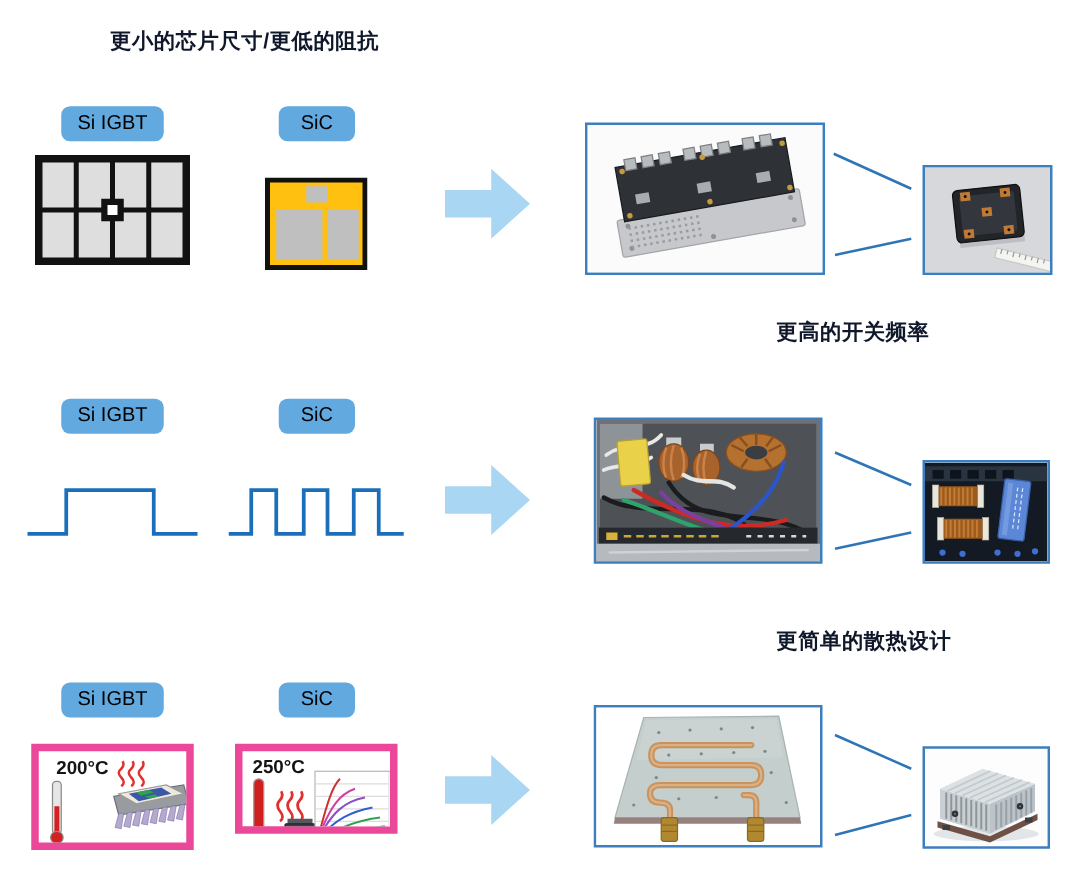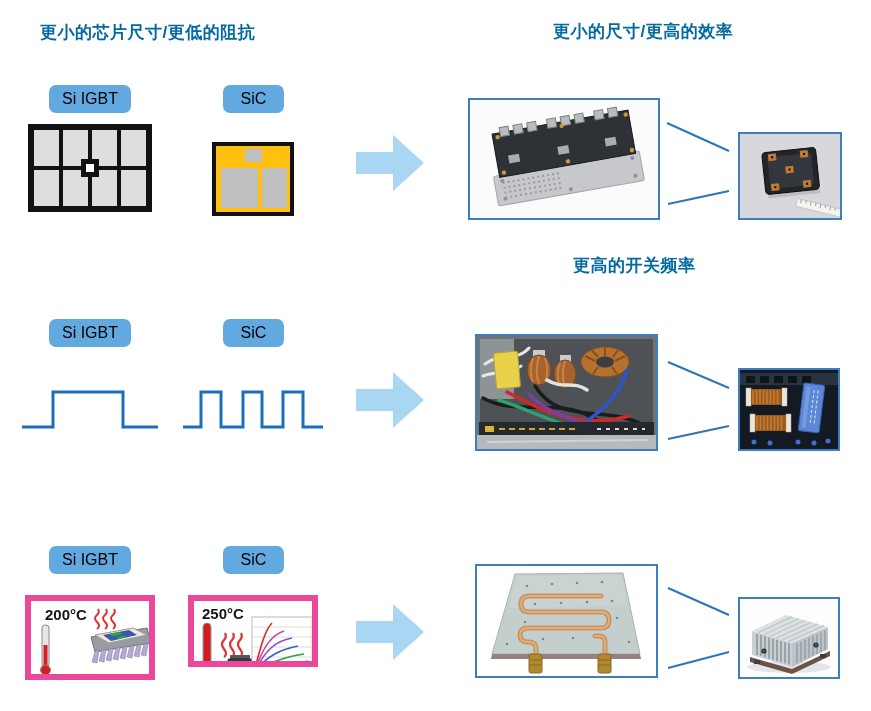--- a/index.html
+++ b/index.html
@@ -1,38 +1,38 @@
 <!DOCTYPE html>
 <html><head>
 <meta charset="utf-8">
 <style>
   html,body{margin:0;padding:0;background:#fff;}
   .canvas{position:relative;width:871px;height:711px;background:#fff;overflow:hidden;
           font-family:"Liberation Sans","DejaVu Sans",sans-serif;}
-  .title{position:absolute;font-size:17px;font-weight:bold;color:#0369a1;
-         letter-spacing:.5px;white-space:nowrap;}
+  .title{position:absolute;font-size:17px;font-weight:bold;color:#0f172a;
+         letter-spacing:.5px;white-space:nowrap;margin-left:48px;}
   .badge{position:absolute;height:28px;line-height:28px;text-align:center;
          background:#61A9DE;color:#000000;font-size:16px;border-radius:7px;}
   .abs{position:absolute;}
   .photo-box{position:absolute;border:2px solid #3D7EBF;background:#fff;
              box-sizing:border-box;overflow:hidden;}
   .temp-box{position:absolute;border:6px solid #ec4899;background:#fff;
             box-sizing:border-box;overflow:hidden;}
   .temp-label{position:absolute;font-weight:bold;color:#141414;font-size:15px;z-index:2;}
   .connectors{position:absolute;left:0;top:0;pointer-events:none;}
   svg{display:block;}
 </style>
 </head>
 <body>
 
 <div class="canvas">
 
   <div class="title" style="left:40px;top:21px">更小的芯片尺寸/更低的阻抗</div>
-  <div class="title" style="left:553px;top:20px">更小的尺寸/更高的效率</div>
   <div class="title" style="left:573px;top:254px">更高的开关频率</div>
+  <div class="title" style="left:573px;top:501px">更简单的散热设计</div>
 
   <div class="badge" style="left:49px;top:85px;width:82px">Si IGBT</div>
   <div class="badge" style="left:223px;top:85px;width:61px">SiC</div>
   <div class="badge" style="left:49px;top:319px;width:82px">Si IGBT</div>
   <div class="badge" style="left:223px;top:319px;width:61px">SiC</div>
   <div class="badge" style="left:49px;top:546px;width:82px">Si IGBT</div>
   <div class="badge" style="left:223px;top:546px;width:61px">SiC</div>
 
   <svg class="abs" style="left:28px;top:124px" width="124" height="88">
     <rect width="124" height="88" fill="#121212"></rect>

